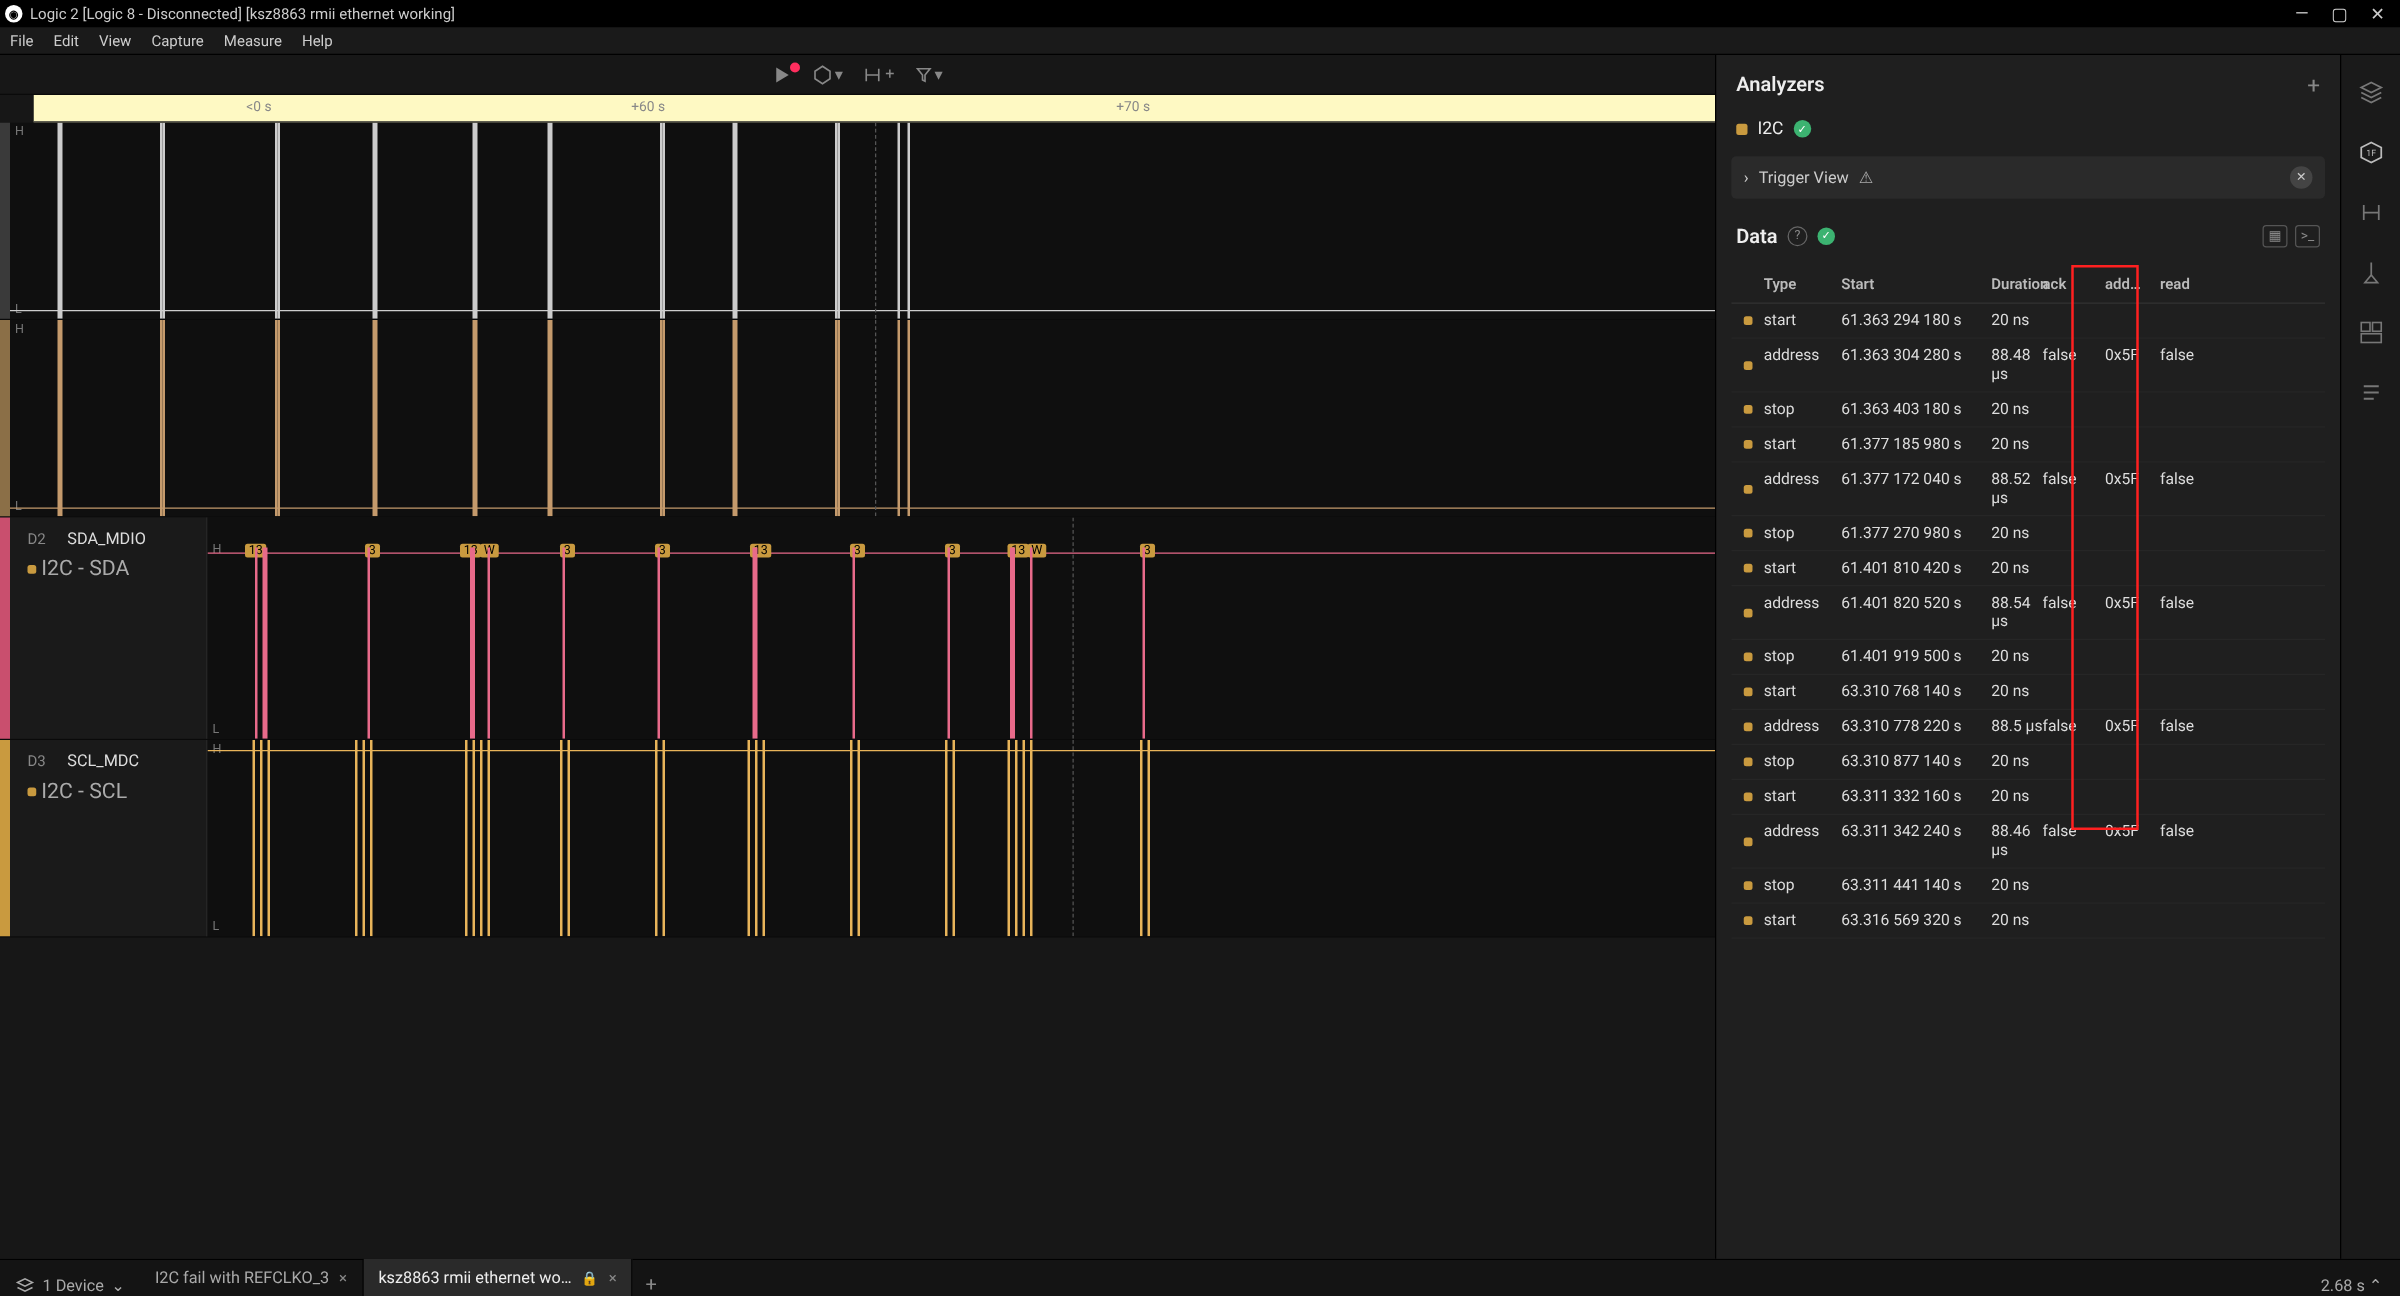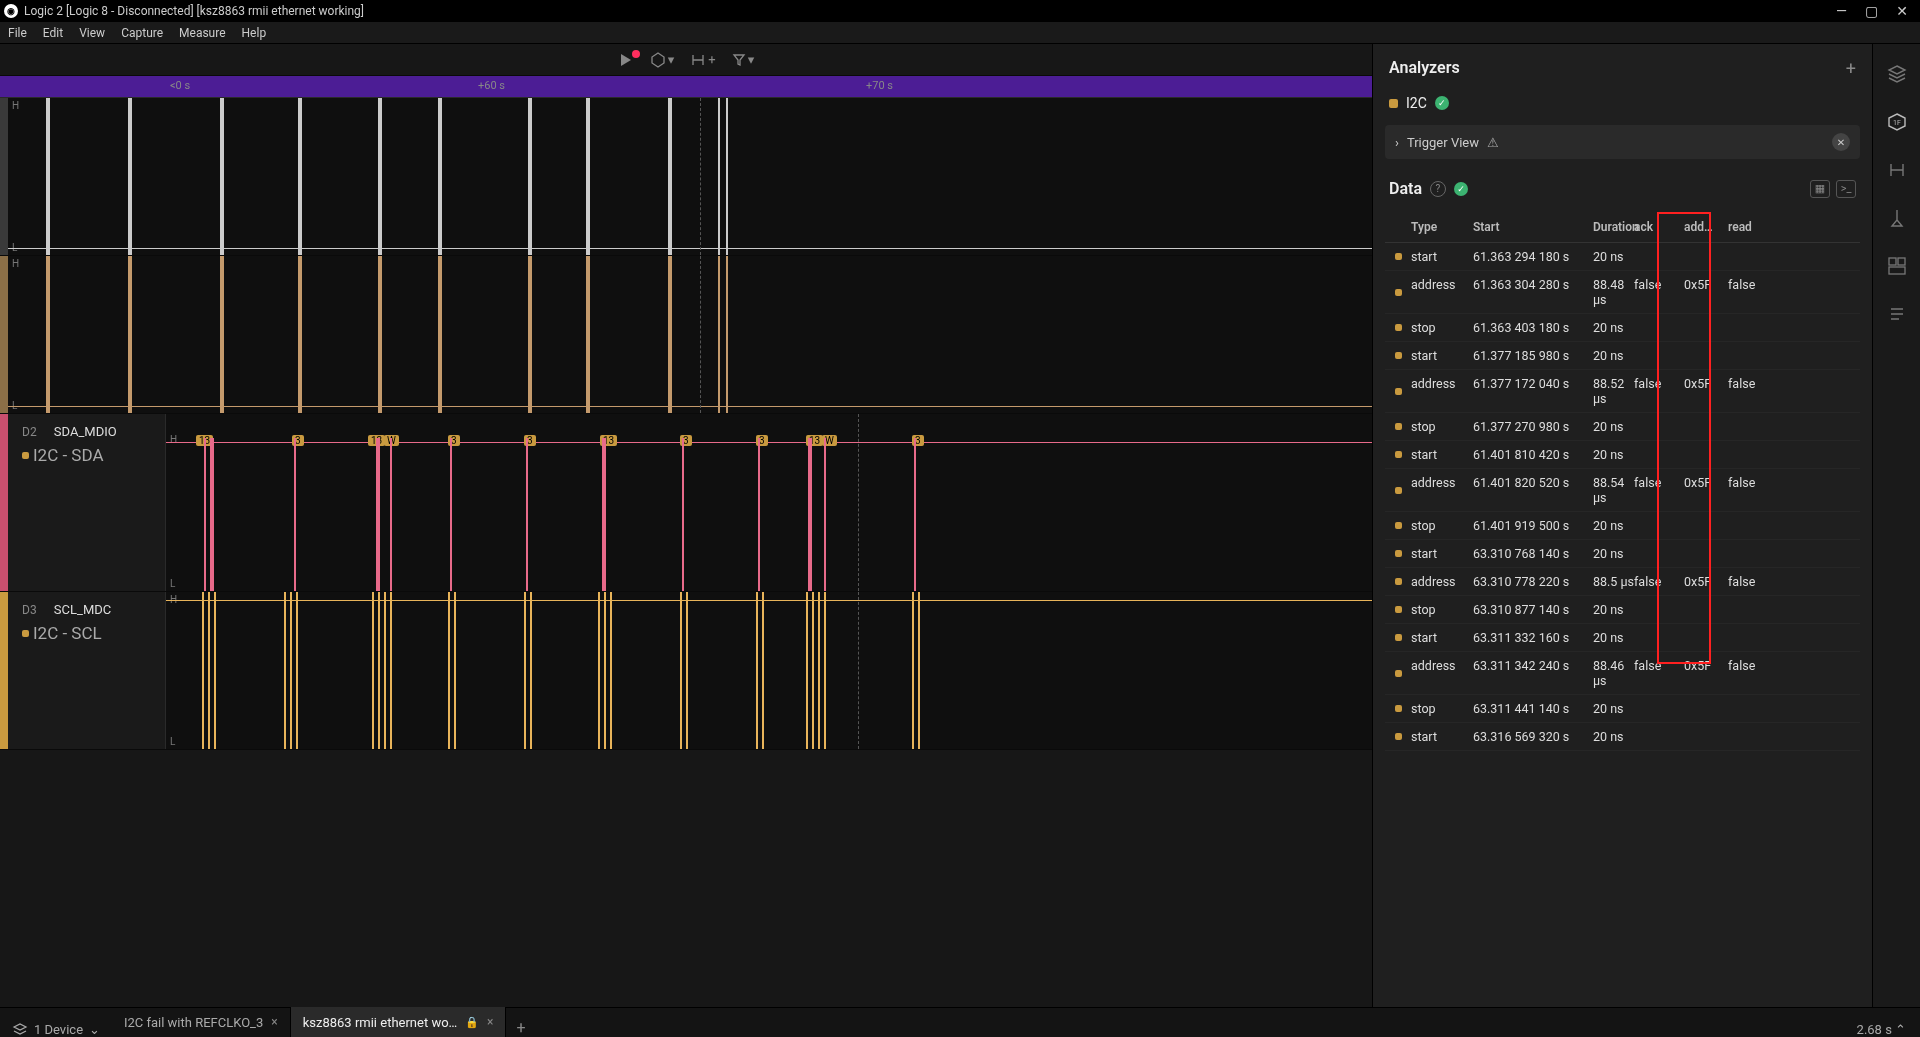--- a/index.html
+++ b/index.html
@@ -9,21 +9,21 @@
 .titlebar-actions { margin-left: auto; display: flex; gap: 18px; padding-right: 8px; }
 .titlebar-actions span { cursor: pointer; font-size: 14px; }
 .menubar { height: 22px; background: #1a1a1a; display: flex; align-items: center; padding: 0 8px; gap: 16px; font-size: 12px; border-bottom: 1px solid #000; }
 .menubar span { cursor: pointer; color: #ccc; }
 .main { display: flex; height: calc(100% - 22px - 22px - 30px); }
 .waveform-area { flex: 1; display: flex; flex-direction: column; background: #171717; position: relative; }
 .top-toolbar { height: 32px; display: flex; align-items: center; justify-content: center; gap: 16px; background: #171717; border-bottom: 1px solid #0a0a0a; }
 .tb-btn { color: #888; cursor: pointer; display: inline-flex; align-items: center; gap: 2px; }
 .play-btn { position: relative; }
 .play-btn::after { content: ''; position: absolute; top: -2px; right: -6px; width: 8px; height: 8px; background: #ff2e5e; border-radius: 50%; }
-.timeline-ruler { height: 22px; background: #4c1d95; border-bottom: 1px solid #2a2a2a; position: relative; color: #888; font-size: 11px; }
+.timeline-ruler { height: 22px; background: #fef9c3; border-bottom: 1px solid #2a2a2a; position: relative; color: #888; font-size: 11px; margin-left: 27px; }
 .ruler-label { position: absolute; top: 3px; }
 .channels { flex: 1; overflow: hidden; display: flex; flex-direction: column; }
 .channel { display: flex; border-bottom: 1px solid #0a0a0a; }
 .channel-gutter { width: 8px; }
 .g-d0 { background: #3a3a3a; }
 .g-d1 { background: #8b6f47; }
 .g-d2 { background: #c94f6e; }
 .g-d3 { background: #c99a3f; }
 .channel-label { width: 158px; background: #1a1a1a; padding: 10px 14px; color: #ddd; font-size: 13px; border-right: 1px solid #2a2a2a; }
 .channel-label .chid { color: #888; font-size: 12px; margin-right: 14px; }

